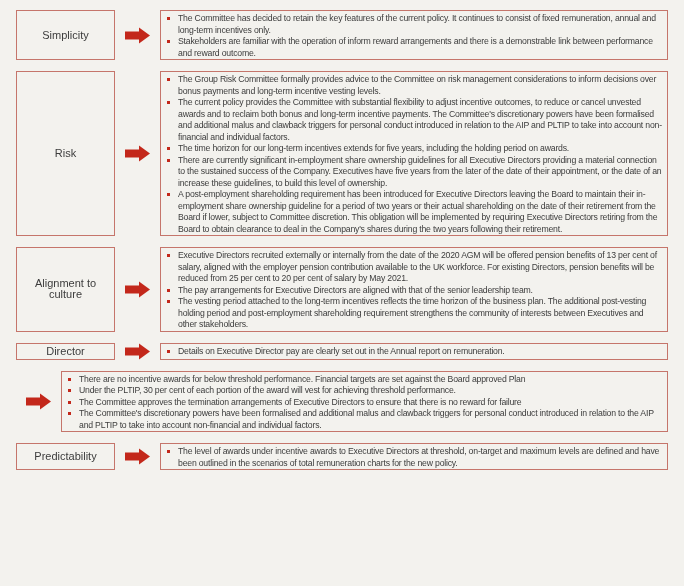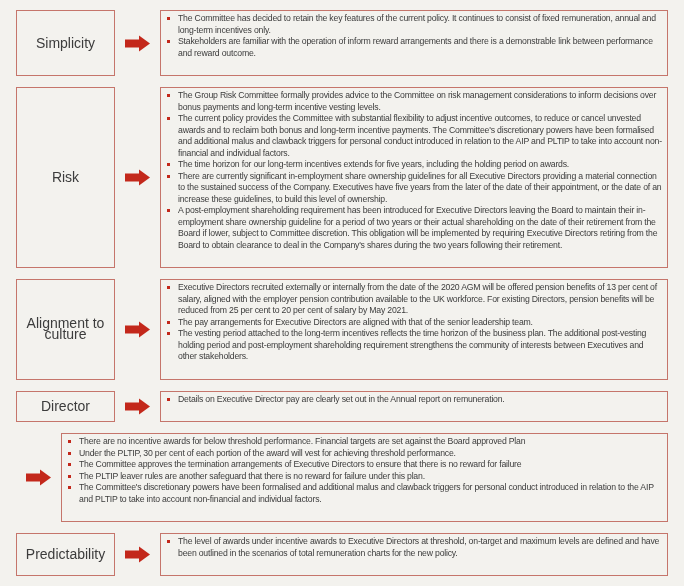--- a/index.html
+++ b/index.html
@@ -33,42 +33,42 @@
     width: 99px;
     flex: 0 0 99px;
     border: 1px solid var(--border, #c5756b);
     background: var(--bg, #f3f2ee);
     display: flex;
     align-items: center;
     justify-content: center;
     box-sizing: border-box;
   }
   .label-box .label {
-    font-size: 14px;
+    font-size: 11px;
     line-height: 11px;
     text-align: center;
     color: var(--text, #3c3c3c);
     padding: 2px;
   }
   .arrow-wrap {
     width: 45px;
     flex: 0 0 45px;
     display: flex;
     align-items: center;
     justify-content: center;
   }
   .arrow-wrap svg {
     display: block;
   }
   .text-box {
     flex: 1 1 auto;
     border: 1px solid var(--border, #c5756b);
     background: var(--bg, #f3f2ee);
     box-sizing: border-box;
-    padding: 2px 5px 16px 4px;
+    padding: 2px 5px 0 4px;
   }
   ul.bullets {
     margin: 0;
     padding: 0;
     list-style: none;
   }
   li.bullet {
     position: relative;
     padding-left: 13px;
     font-size: 8.7px;
@@ -212,24 +212,20 @@
             <li class="bullet">
               <span class="marker"></span>
               <span class="btext">Under the PLTIP, 30 per cent of each portion of the award will vest for achieving threshold performance.</span>
             </li>
             <li class="bullet">
               <span class="marker"></span>
               <span class="btext">The Committee approves the termination arrangements of Executive Directors to ensure that there is no reward for failure</span>
             </li>
             <li class="bullet">
               <span class="marker"></span>
-              <span class="btext">The PLTIP leaver rules are another safeguard that there is no reward for failure under this plan.</span>
-            </li>
-            <li class="bullet">
-              <span class="marker"></span>
               <span class="btext">The Committee's discretionary powers have been formalised and additional malus and clawback triggers for personal conduct introduced in relation to the AIP and PLTIP to take into account non-financial and individual factors.</span>
             </li>
           </ul>
     </div>
   </div>
 
   <div class="row">
     <div class="label-box">
       <span class="label">Predictability</span>
     </div>

